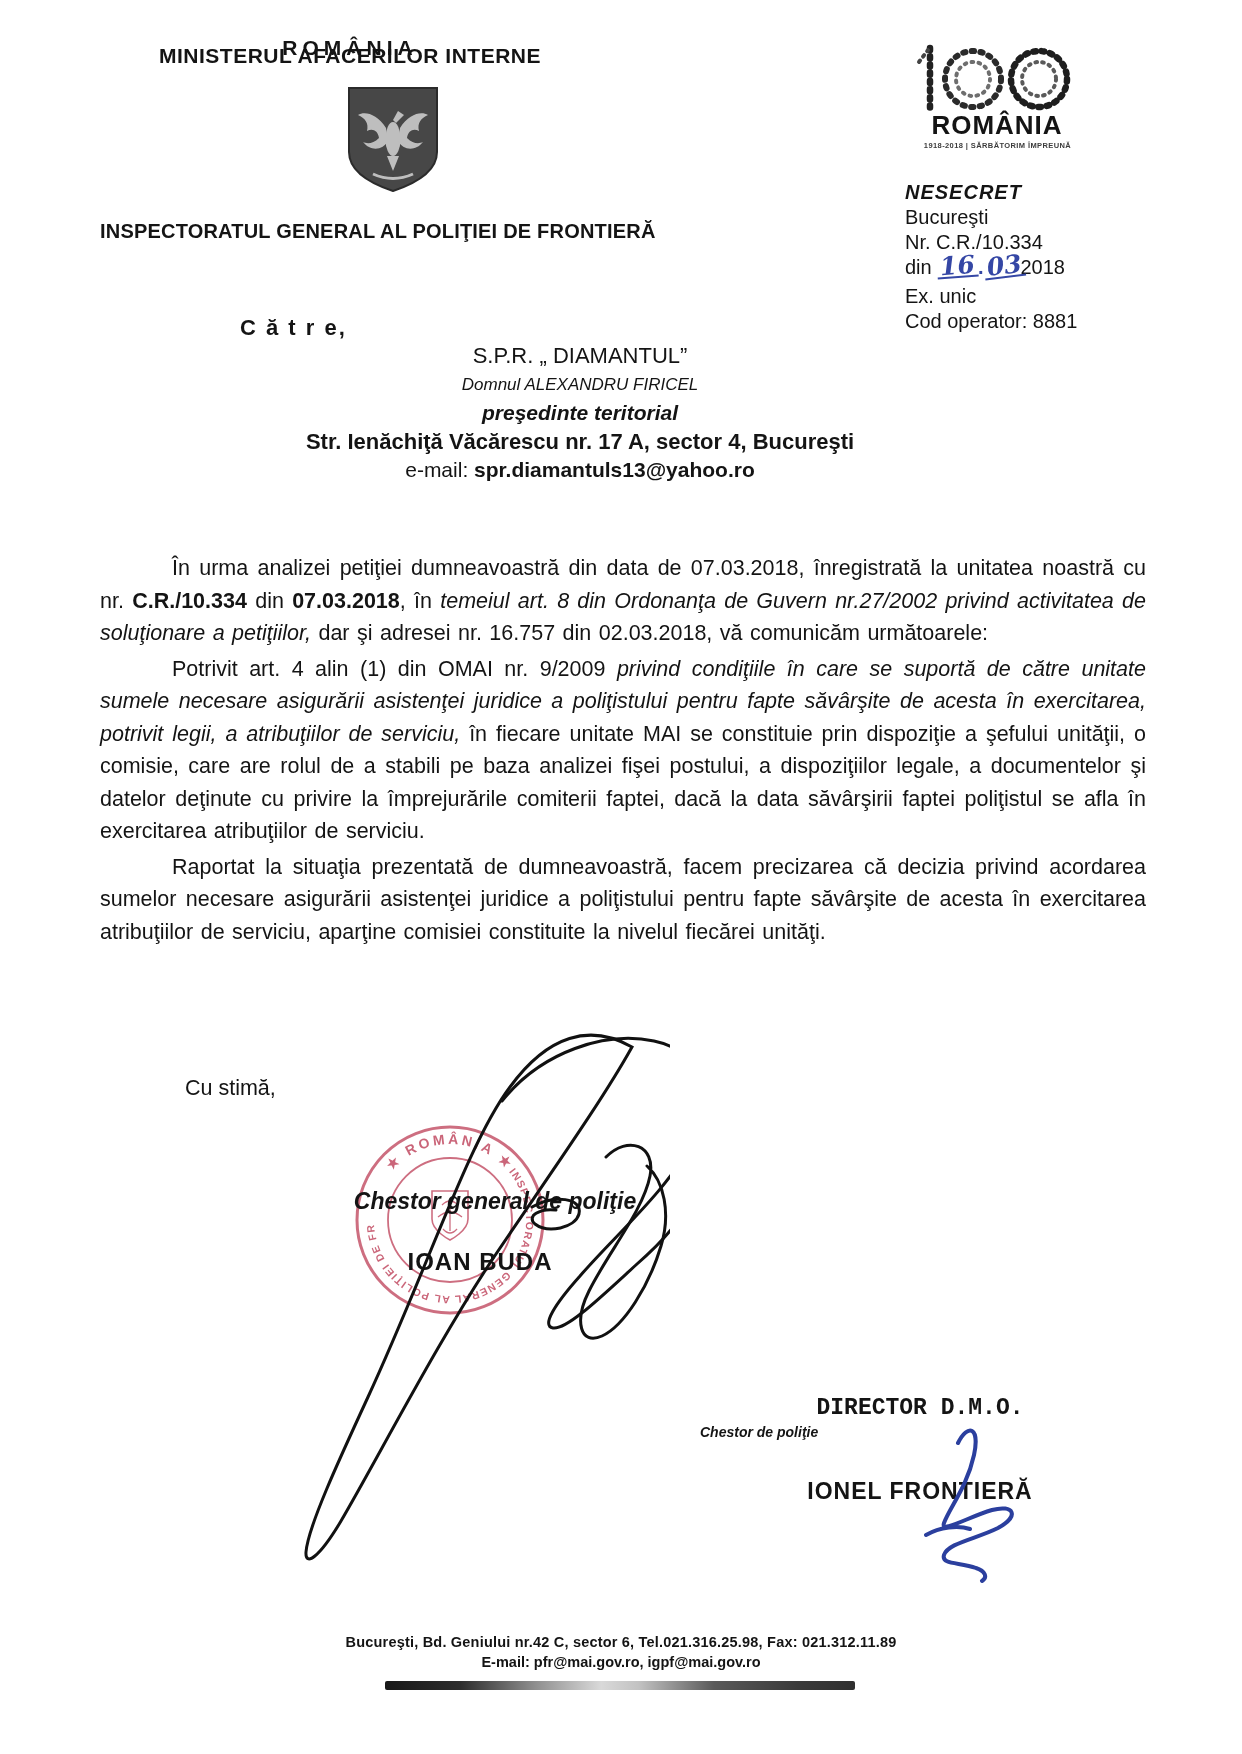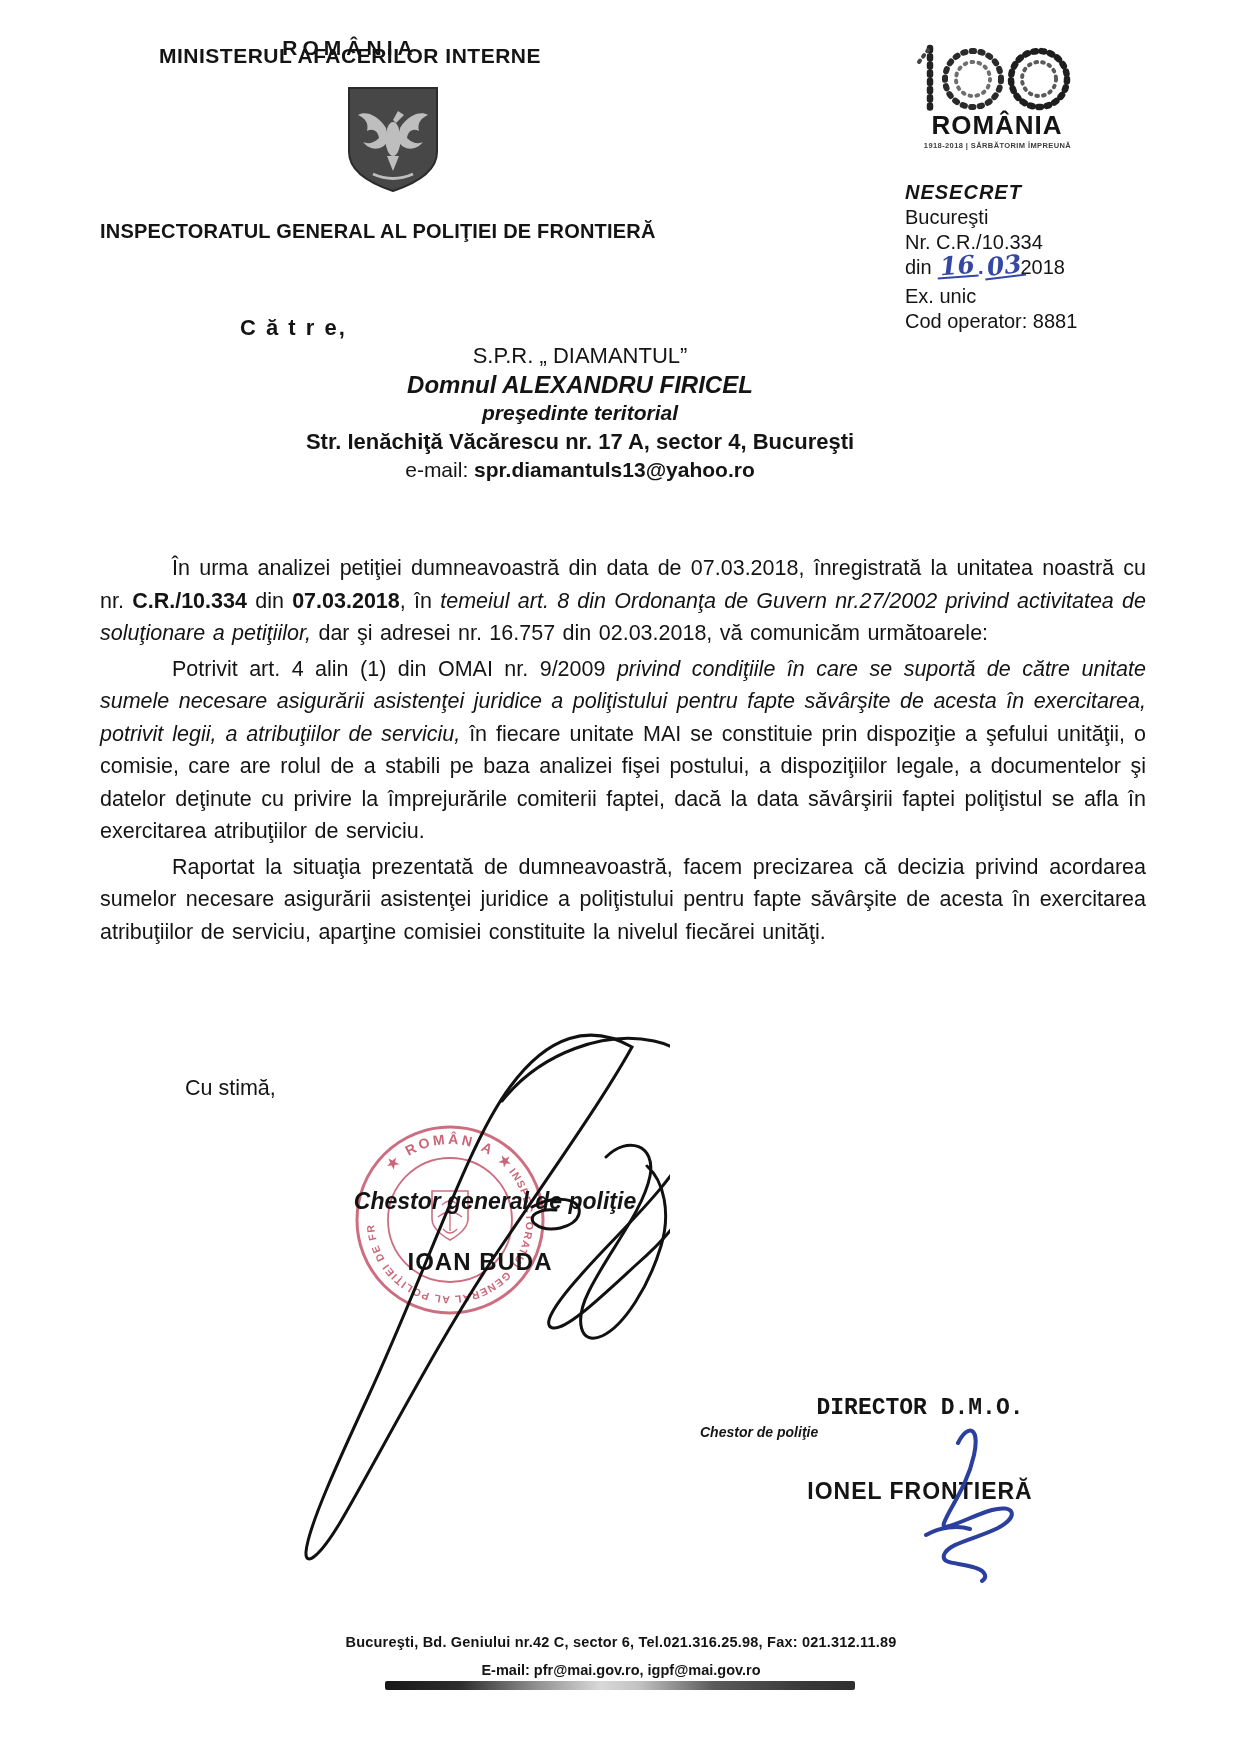--- a/index.html
+++ b/index.html
@@ -28,21 +28,21 @@
     display:inline-block;color:#3547a5;font-family:"DejaVu Serif",serif;
     font-style:italic;font-weight:bold;font-size:25px;line-height:20px;
     border-bottom:2px solid #3547a5;padding:0 3px;transform:rotate(-4deg);
   }
   .hand2{transform:rotate(-7deg);}
 
   
   .salut{left:240px;top:315px;font-size:22px;font-weight:bold;letter-spacing:2px;}
   .addr{left:150px;top:342px;width:860px;text-align:center;line-height:28.5px;}
   .addr .org{font-size:22px;font-weight:normal;}
-  .addr .person{font-size:24px;font-weight:bold;font-style:italic;}
+  .addr .person{font-size:17px;font-weight:normal;font-style:italic;}
   .addr .role{font-size:21px;font-weight:bold;font-style:italic;}
   .addr .street{font-size:22px;font-weight:bold;}
   .addr .mail{font-size:21px;}
   .addr .mail .val{font-weight:bold;}
 
   
   .bodytext{left:100px;top:552px;width:1046px;font-size:21.5px;line-height:32.5px;text-align:justify;word-spacing:1.5px;}
   .bodytext p{margin:0 0 3px 0;text-indent:72px;}
   .closing{left:185px;top:1076px;font-size:21.5px;}
 
@@ -55,21 +55,21 @@
   .stamp-text{font-family:"Liberation Sans",sans-serif;font-weight:bold;}
 
   
   .sigR-title{left:700px;top:1395px;width:440px;text-align:center;font-size:23px;font-weight:bold;z-index:4;font-family:Liberation Mono, monospace;}
   .sigR-rank{left:700px;top:1424px;width:440px;text-align:left;font-size:14px;font-weight:bold;font-style:italic;z-index:4;}
   .sigR-name{left:700px;top:1478px;width:440px;text-align:center;font-size:23px;font-weight:bold;letter-spacing:1px;z-index:4;}
   .sigR-svg{left:830px;top:1415px;z-index:5;pointer-events:none;}
 
   
   .foot1{left:100px;top:1634px;width:1042px;text-align:center;font-size:14.5px;font-weight:bold;letter-spacing:.2px;}
-  .foot2{left:100px;top:1654px;width:1042px;text-align:center;font-size:14.5px;font-weight:bold;margin-top:8px;}
+  .foot2{left:100px;top:1654px;width:1042px;text-align:center;font-size:14.5px;font-weight:bold;}
   .scanbar{
     left:385px;top:1681px;width:470px;height:9px;border-radius:2px;
     background:linear-gradient(90deg,#181818 0%,#2d2d2d 16%,#8f8f8f 32%,#d9d9d9 46%,#c2c2c2 54%,#5a5a5a 70%,#3a3a3a 88%,#2f2f2f 100%);
   }
 </style>
 </head>
 <body>
 
 <div id="page">
 

